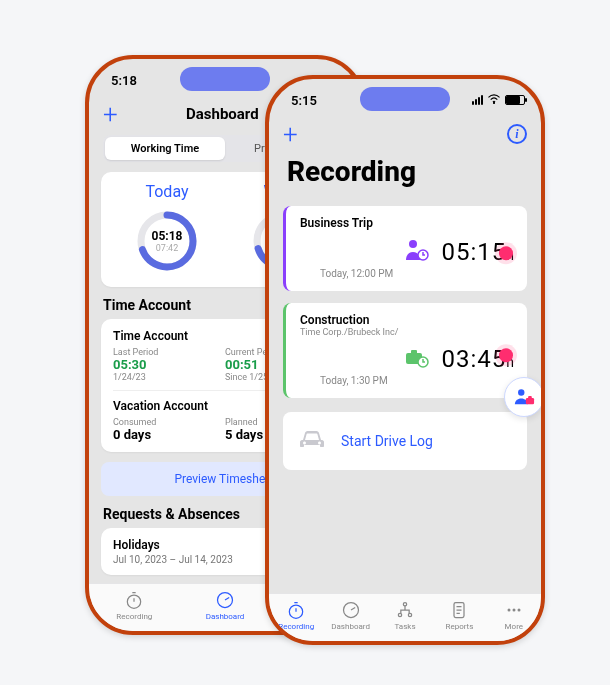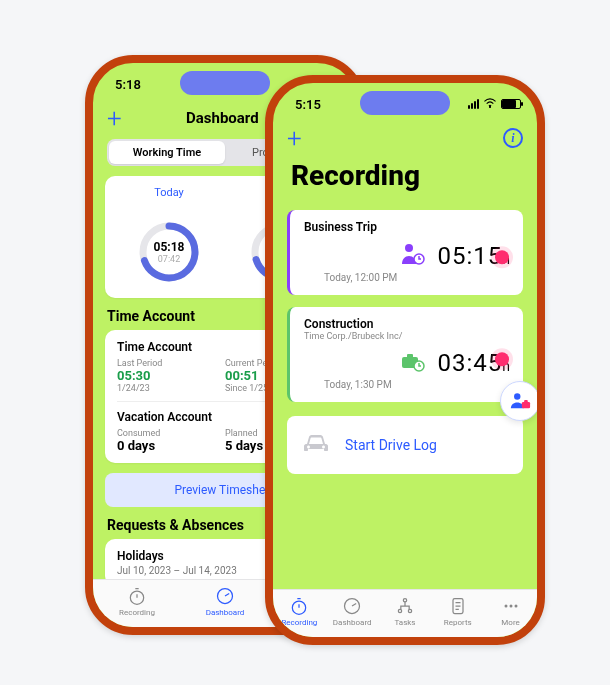--- a/index.html
+++ b/index.html
@@ -6,23 +6,23 @@
   body {
     background: #f5f6f8;
     font-family: -apple-system, BlinkMacSystemFont, "Segoe UI", Roboto, sans-serif;
     width: 610px;
     height: 685px;
     position: relative;
     overflow: hidden;
   }
   .phone {
     position: absolute;
-    border: 8px solid #c2410c;
+    border: 4px solid #c2410c;
     border-radius: 48px;
-    background: #bef264;
+    background: #e5e5e5;
     box-shadow: 0 2px 6px rgba(0,0,0,.15);
     overflow: hidden;
   }
   .phone.back { left: 85px; top: 55px; width: 280px; height: 580px; }
   .phone.front { left: 265px; top: 75px; width: 280px; height: 570px; }
   .notch {
     position: absolute;
     top: 8px; left: 50%; transform: translateX(-50%);
     width: 90px; height: 24px;
     background: #6d7cef;
@@ -69,21 +69,21 @@
 
   .card {
     margin: 0 12px 10px;
     background:#fff; border-radius:10px; padding:10px 12px;
     box-shadow: 0 1px 2px rgba(0,0,0,.05);
   }
   .section-title { font-size:14px; font-weight:700; margin:4px 14px 6px; }
 
   .rings { display:flex; gap:8px; justify-content:space-around; }
   .ringcol { text-align:center; flex:1; }
-  .ringlabel { color:#2d5bff; font-size:11px; margin-bottom:21px; }
+  .ringlabel { color:#2d5bff; font-size:16px; margin-bottom:8px; }
   .ring { width:64px; height:64px; margin:4px auto; position:relative; }
   .ring svg { transform: rotate(-90deg); }
   .ringtext { position:absolute; inset:0; display:flex; flex-direction:column; align-items:center; justify-content:center; }
   .ringtext .big { font-size:12px; font-weight:700; }
   .ringtext .sm { font-size:9px; color:#aaa; }
 
   .subhead { font-size:12px; font-weight:600; margin-bottom:4px; }
   .twocol { display:flex; }
   .twocol > div { flex:1; }
   .caplabel { font-size:9px; color:#888; }

